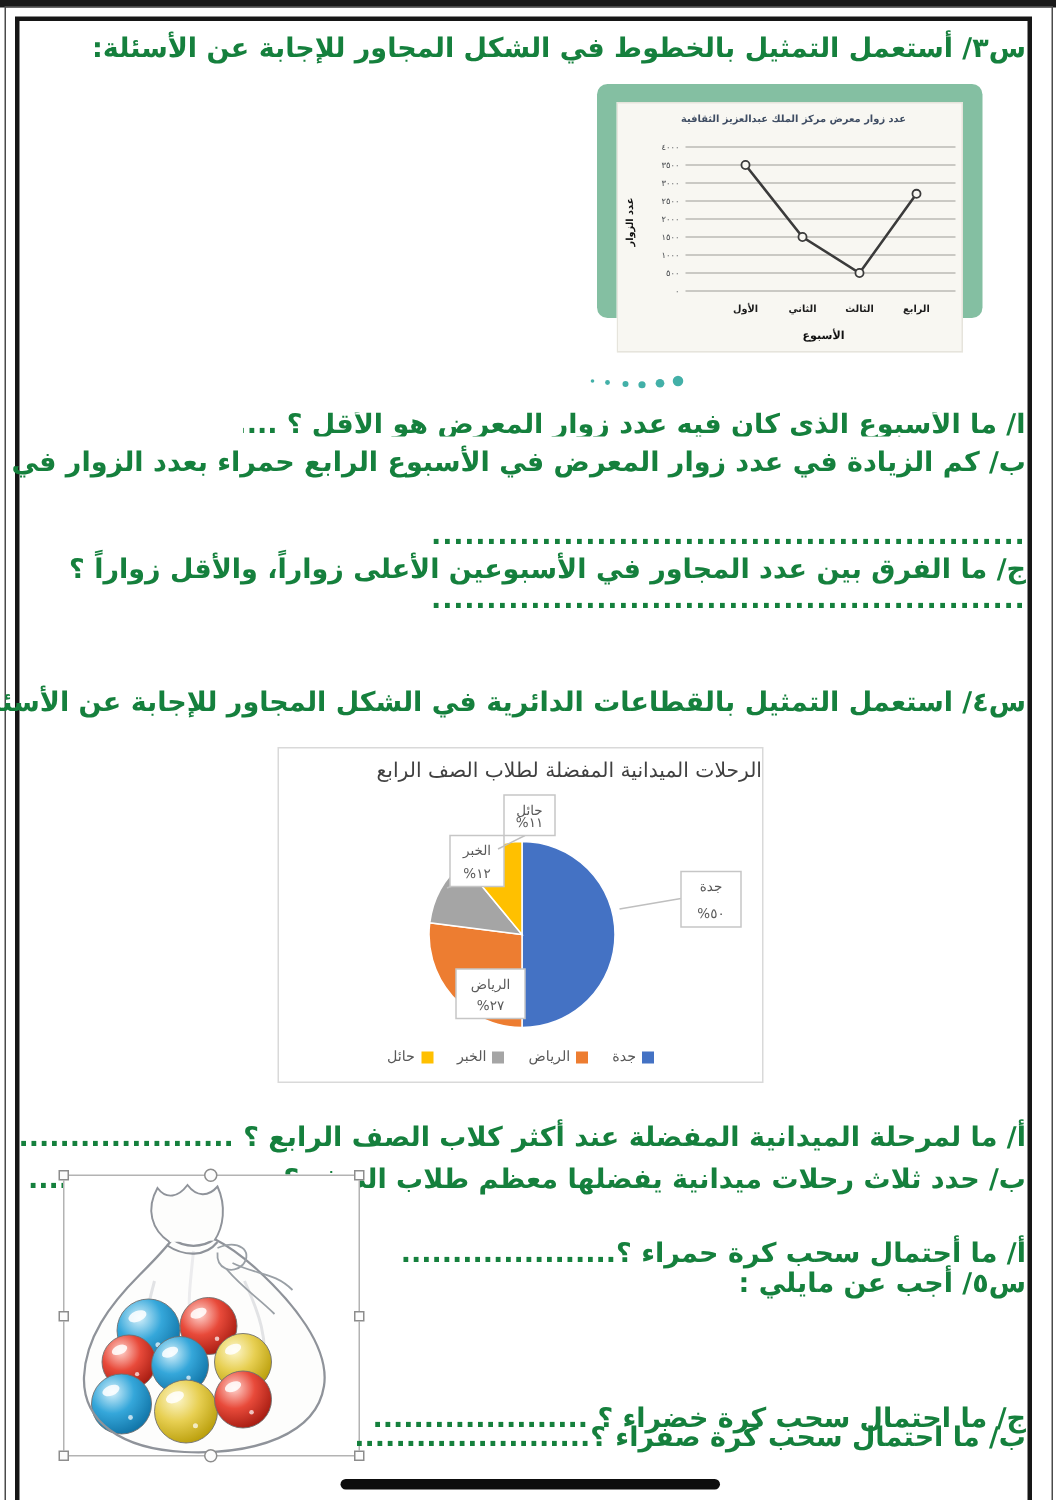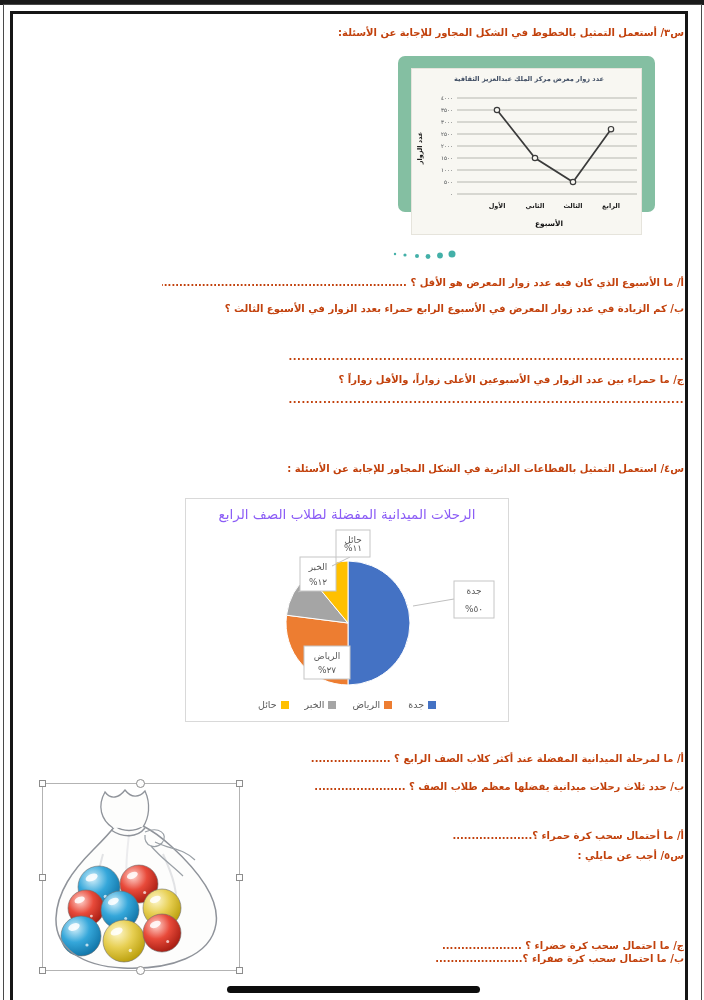--- a/index.html
+++ b/index.html
@@ -2,37 +2,37 @@
 <html lang="ar"><head>
 <meta charset="utf-8">
 <style>
   html,body{margin:0;padding:0;background:#fff;}
   .page{position:relative;width:704px;height:1000px;background:#ffffff;overflow:hidden;
         font-family:"DejaVu Sans",sans-serif;}
   .top-strip{position:absolute;left:0;top:0;width:704px;height:5px;background:#1a1a1a;}
   .frame-outer{position:absolute;left:3px;right:2px;top:4px;bottom:-10px;border:1px solid #4a4a4a;}
   .frame-inner{position:absolute;left:10px;right:16px;top:11px;bottom:-10px;border:3px solid #161616;}
 
-  .qline{position:absolute;direction:rtl;text-align:center;font-weight:700;font-size:10px;
-         color:#c2410c;white-space:nowrap;line-height:16px;}
+  .qline{position:absolute;direction:rtl;text-align:center;font-weight:700;font-size:18px;
+         color:#15803d;white-space:nowrap;line-height:16px;}
   .clip{overflow:hidden;}
   .dots{letter-spacing:0.5px;}
 
   
   .line-card{position:absolute;left:398px;top:56px;width:257px;height:156px;
              background:#84bfa2;border-radius:7px;}
   .line-panel{position:absolute;left:13px;top:12px;width:231px;height:167px;background:#f8f7f2;
               box-shadow:inset 0 0 0 1px #e6e4dc;}
   .line-panel svg{position:absolute;left:0;top:0;}
 
   
   .pie-card{position:absolute;left:185px;top:498px;width:322px;height:222px;background:#ffffff;
             border:1px solid #d9d9d9;}
-  .pie-title{position:absolute;top:7px;left:0;right:0;text-align:center;font-size:13.5px;
-             color:#8b5cf6;direction:rtl;}
+  .pie-title{position:absolute;top:7px;left:0;right:0;font-size:13.5px;
+             color:#404040;direction:rtl;}
   .pie-card svg{position:absolute;left:0;top:0;}
   .pie-legend{position:absolute;left:0;right:0;bottom:11px;display:flex;direction:rtl;
               justify-content:center;align-items:center;gap:16px;font-size:9.5px;color:#595959;}
   .legend-item{display:flex;align-items:center;gap:4px;}
   .legend-swatch{width:8px;height:8px;display:inline-block;}
 
   
   .bag-frame{position:absolute;left:42px;top:783px;width:196px;height:186px;
              border:1px solid #b3b3b3;background:#fff;}
   .bag-frame svg{position:absolute;left:0;top:0;}
@@ -95,21 +95,21 @@
       <circle cx="38" cy="11.5" r="2.4" fill="#2fa79e" opacity="0.9"></circle>
       <circle cx="50" cy="10.5" r="2.9" fill="#2fa79e" opacity="0.9"></circle>
       <circle cx="62" cy="9" r="3.5" fill="#2fa79e" opacity="0.9"></circle>
     </svg>
 
   <div class="qline clip" style="top:275px;right:20px;width:522px;">
     <span>أ/ ما الأسبوع الذي كان فيه عدد زوار المعرض هو الأقل ؟ </span><span class="dots">................................................................................</span>
   </div>
   <div class="qline" style="top:301px;right:20px;">ب/ كم الزيادة في عدد زوار المعرض في الأسبوع الرابع حمراء بعدد الزوار في الأسبوع الثالث ؟</div>
   <div class="qline clip dots" style="top:349px;right:20px;width:396px;">....................................................................................................</div>
-  <div class="qline" style="top:372px;right:20px;">ج/ ما حمراء بين عدد الزوار في الأسبوعين الأعلى زواراً، والأقل زواراً ؟</div>
+  <div class="qline" style="top:372px;right:20px;">ج/ ما الفرق بين عدد المجاور في الأسبوعين الأعلى زواراً، والأقل زواراً ؟</div>
   <div class="qline clip dots" style="top:392px;right:20px;width:396px;">....................................................................................................</div>
 
   <div class="qline" style="top:437px;right:20px;margin-top:24px;">س٤/ استعمل التمثيل بالقطاعات الدائرية في الشكل المجاور للإجابة عن الأسئلة :</div>
 
   <div class="pie-card">
     <div class="pie-title">الرحلات الميدانية المفضلة لطلاب الصف الرابع</div>
     <svg id="pie-chart-svg" width="322" height="222" viewBox="0 0 322 222">
         <path d="M162,124 L162.0,62.0 A62,62 0 0 1 162.0,186.0 Z" fill="#4472c4" stroke="#ffffff" stroke-width="1"></path>
         <path d="M162,124 L162.0,186.0 A62,62 0 0 1 100.5,116.2 Z" fill="#ed7d31" stroke="#ffffff" stroke-width="1"></path>
         <path d="M162,124 L100.5,116.2 A62,62 0 0 1 122.5,76.2 Z" fill="#a5a5a5" stroke="#ffffff" stroke-width="1"></path>

